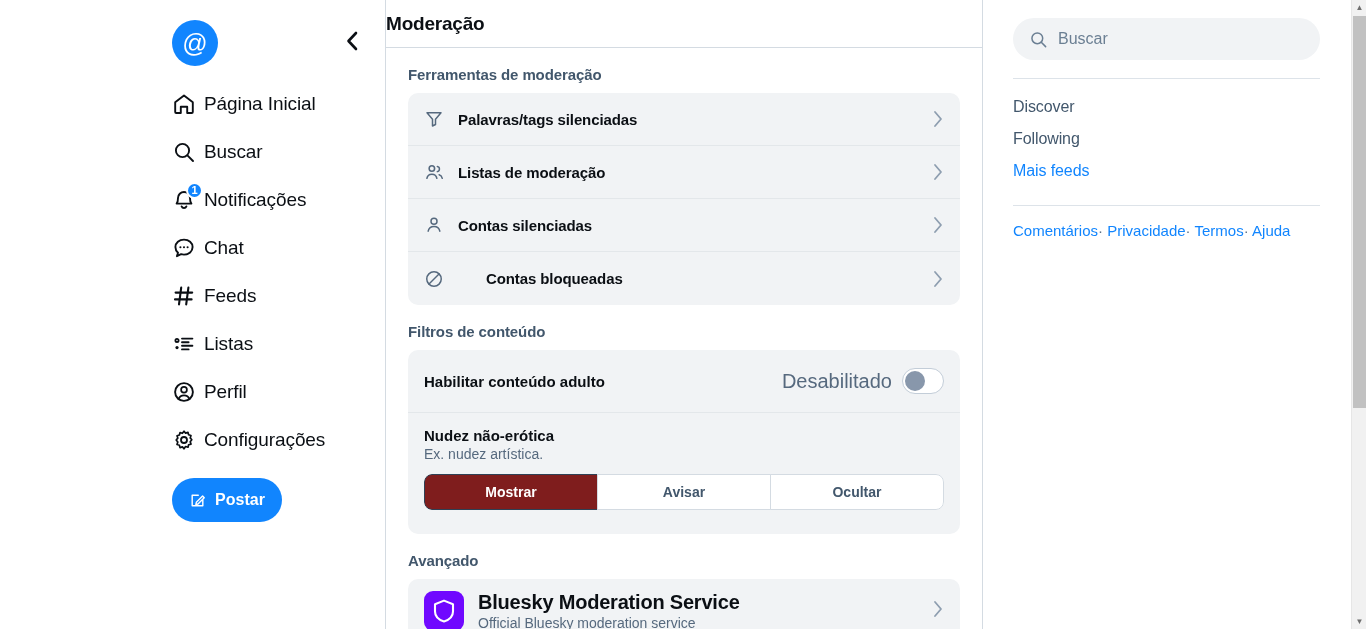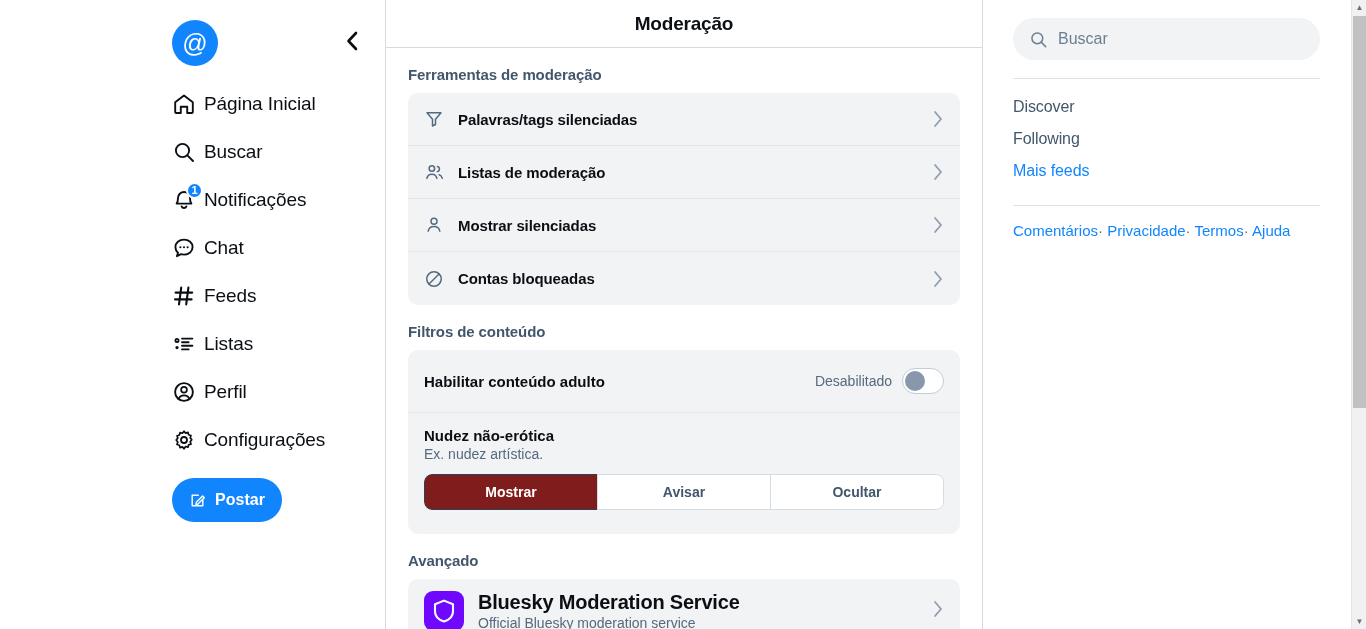--- a/index.html
+++ b/index.html
@@ -86,21 +86,21 @@
     flex: 0 0 598px;
     border-left: 1px solid #d4dbe2;
     border-right: 1px solid #d4dbe2;
     background: #fff;
     display: flex; flex-direction: column;
     overflow: hidden;
   }
   .center-header {
     height: 48px;
     border-bottom: 1px solid #d4dbe2;
-    display: flex; align-items: center; justify-content: center;
+    display: flex; align-items: center; 
     flex: 0 0 48px;
   }
   .center-header h1 { font-size: 19px; font-weight: 700; color: #0b0f14; letter-spacing: -0.2px; }
   .center-body { padding: 0 22px; overflow: hidden; }
 
   .section-title {
     font-size: 15px; font-weight: 700; color: #42576c;
     margin-top: 18px; margin-bottom: 10px;
     letter-spacing: -0.1px;
   }
@@ -109,32 +109,32 @@
     border-radius: 10px;
     overflow: hidden;
   }
   .row {
     display: flex; align-items: center;
     height: 53px;
     padding: 0 16px;
     cursor: pointer;
     border-bottom: 1px solid #e3e7ea;
   }
-  .row:last-child { border-bottom: none; }
+  .row:last-child { border-bottom: none; gap: 28px; }
   .row .ricon { width: 34px; flex: 0 0 34px; display: flex; align-items: center; color: #56697e; }
   .row .rlabel { font-size: 15px; font-weight: 700; color: #0b0f14; flex: 1; letter-spacing: -0.1px; }
   .row .chev { color: #8e9eb0; display: flex; align-items: center; }
 
   .toggle-row {
     display: flex; align-items: center;
     height: 63px; padding: 0 16px;
     border-bottom: 1px solid #e3e7ea;
   }
   .toggle-row .tlabel { font-size: 15px; font-weight: 700; color: #0b0f14; flex: 1; }
-  .toggle-state { font-size: 14px; color: #56697e; margin-right: 10px; }
+  .toggle-state { font-size: 20px; color: #56697e; margin-right: 10px; }
   .switch {
     width: 42px; height: 26px; border-radius: 14px;
     background: #fff; border: 1px solid #c3cdd8;
     display: flex; align-items: center;
     padding: 2px;
     cursor: pointer;
   }
   .switch .knob {
     width: 20px; height: 20px; border-radius: 50%;
     background: #8897ab;
@@ -386,21 +386,21 @@
           </span>
         </div>
 
         <div class="row">
           <span class="ricon">
             <svg width="20" height="20" viewBox="0 0 24 24" fill="none">
               <circle cx="12" cy="7.6" r="3.6" stroke="#56697e" stroke-width="1.8"></circle>
               <path d="M5 19.4c.8-3.6 3.4-5.5 7-5.5s6.2 1.9 7 5.5" stroke="#56697e" stroke-width="1.8" stroke-linecap="round"></path>
             </svg>
           </span>
-          <span class="rlabel">Mostrar silenciadas</span>
+          <span class="rlabel">Contas silenciadas</span>
           <span class="chev">
             <svg width="12" height="18" viewBox="0 0 12 18" fill="none">
                 <path d="M3 2l6 7-6 7" stroke="#8e9eb0" stroke-width="1.8" stroke-linecap="round" stroke-linejoin="round"></path>
               </svg>
           </span>
         </div>
 
         <div class="row">
           <span class="ricon">
             <svg width="20" height="20" viewBox="0 0 24 24" fill="none">

